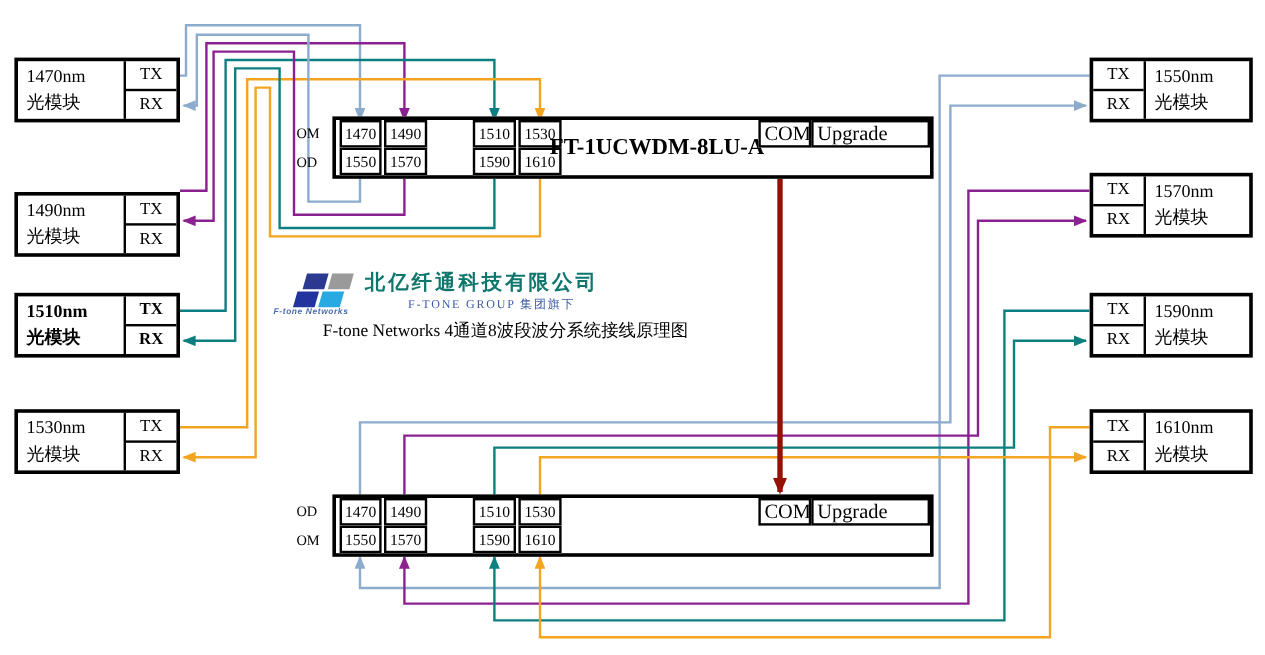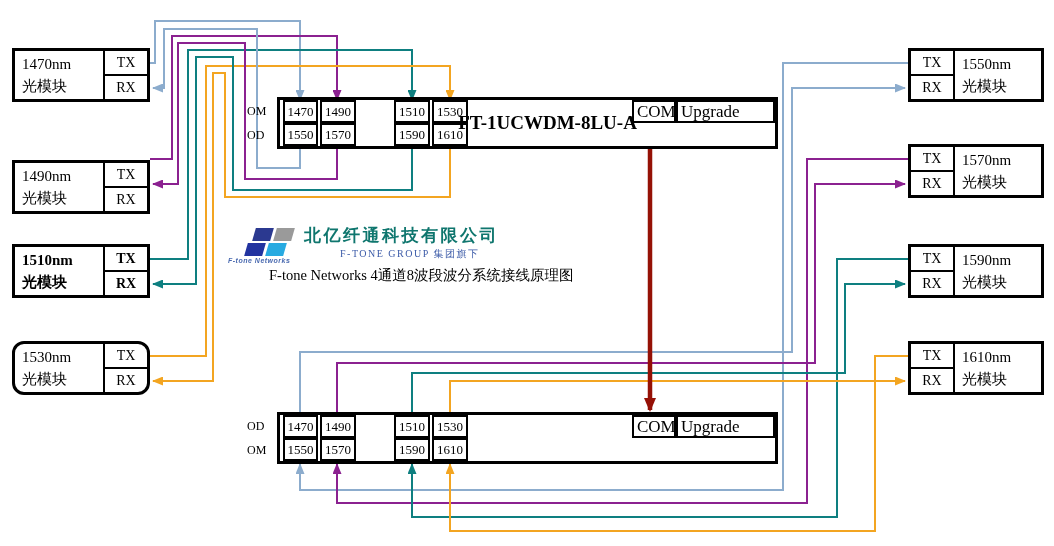--- a/index.html
+++ b/index.html
@@ -107,21 +107,21 @@
   <div class="module" style="left:12px;top:244px;font-weight:bold;">
     <div class="mod-text">
       <div>1510nm</div>
       <div>光模块</div>
     </div>
     <div class="mod-ports">
       <div class="port tx">TX</div>
       <div class="port">RX</div>
     </div>
   </div>
-  <div class="module" style="left:12px;top:341px;border-radius:12px;">
+  <div class="module" style="left:12px;top:341px;">
     <div class="mod-text">
       <div>1530nm</div>
       <div>光模块</div>
     </div>
     <div class="mod-ports">
       <div class="port tx">TX</div>
       <div class="port">RX</div>
     </div>
   </div>
 

